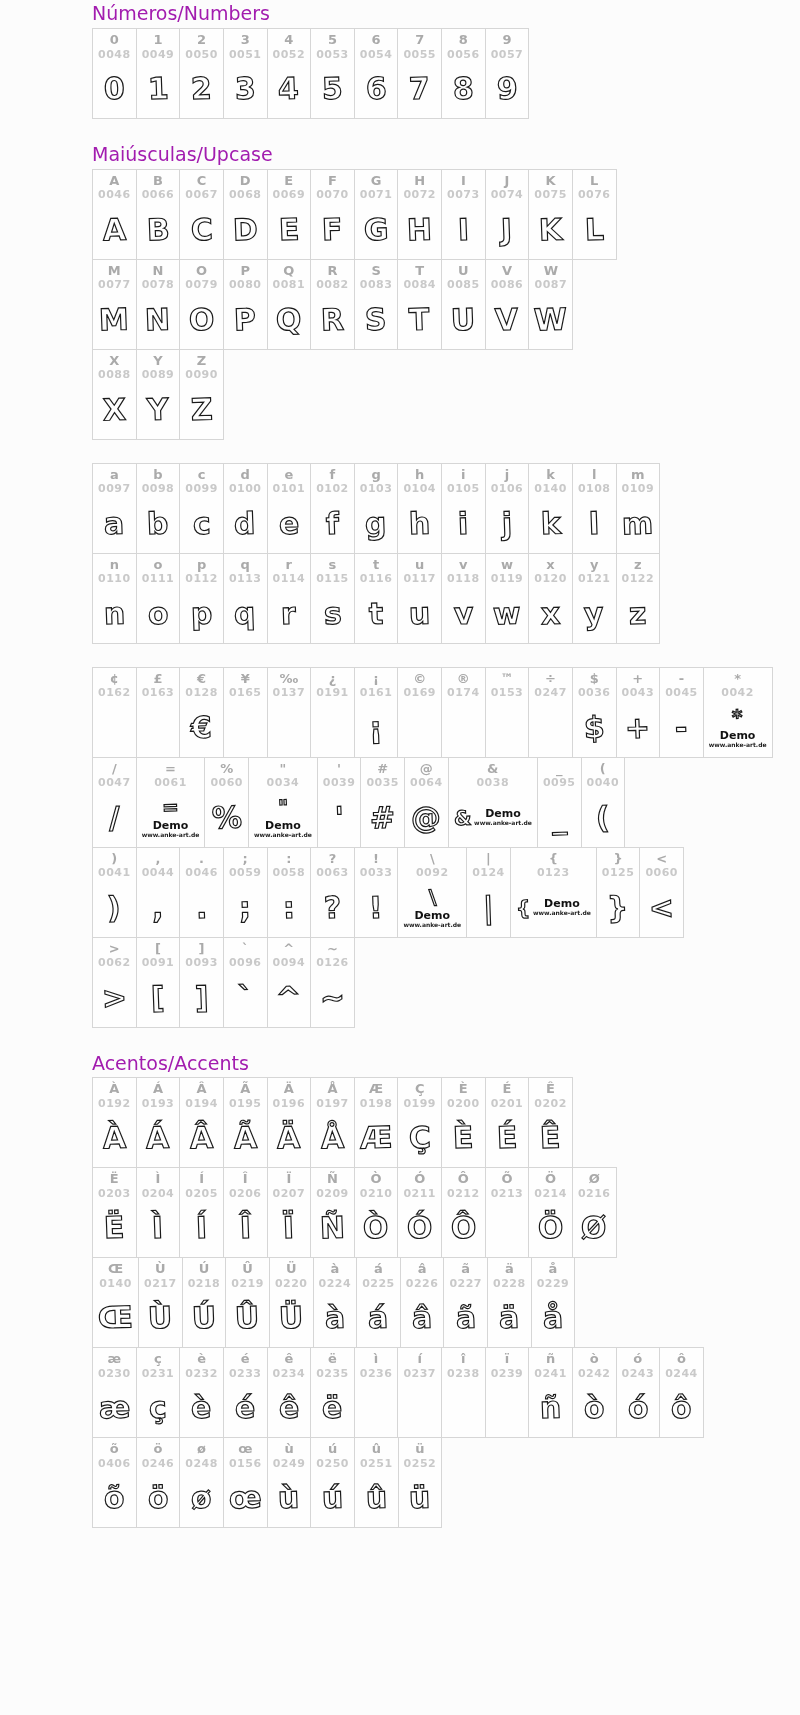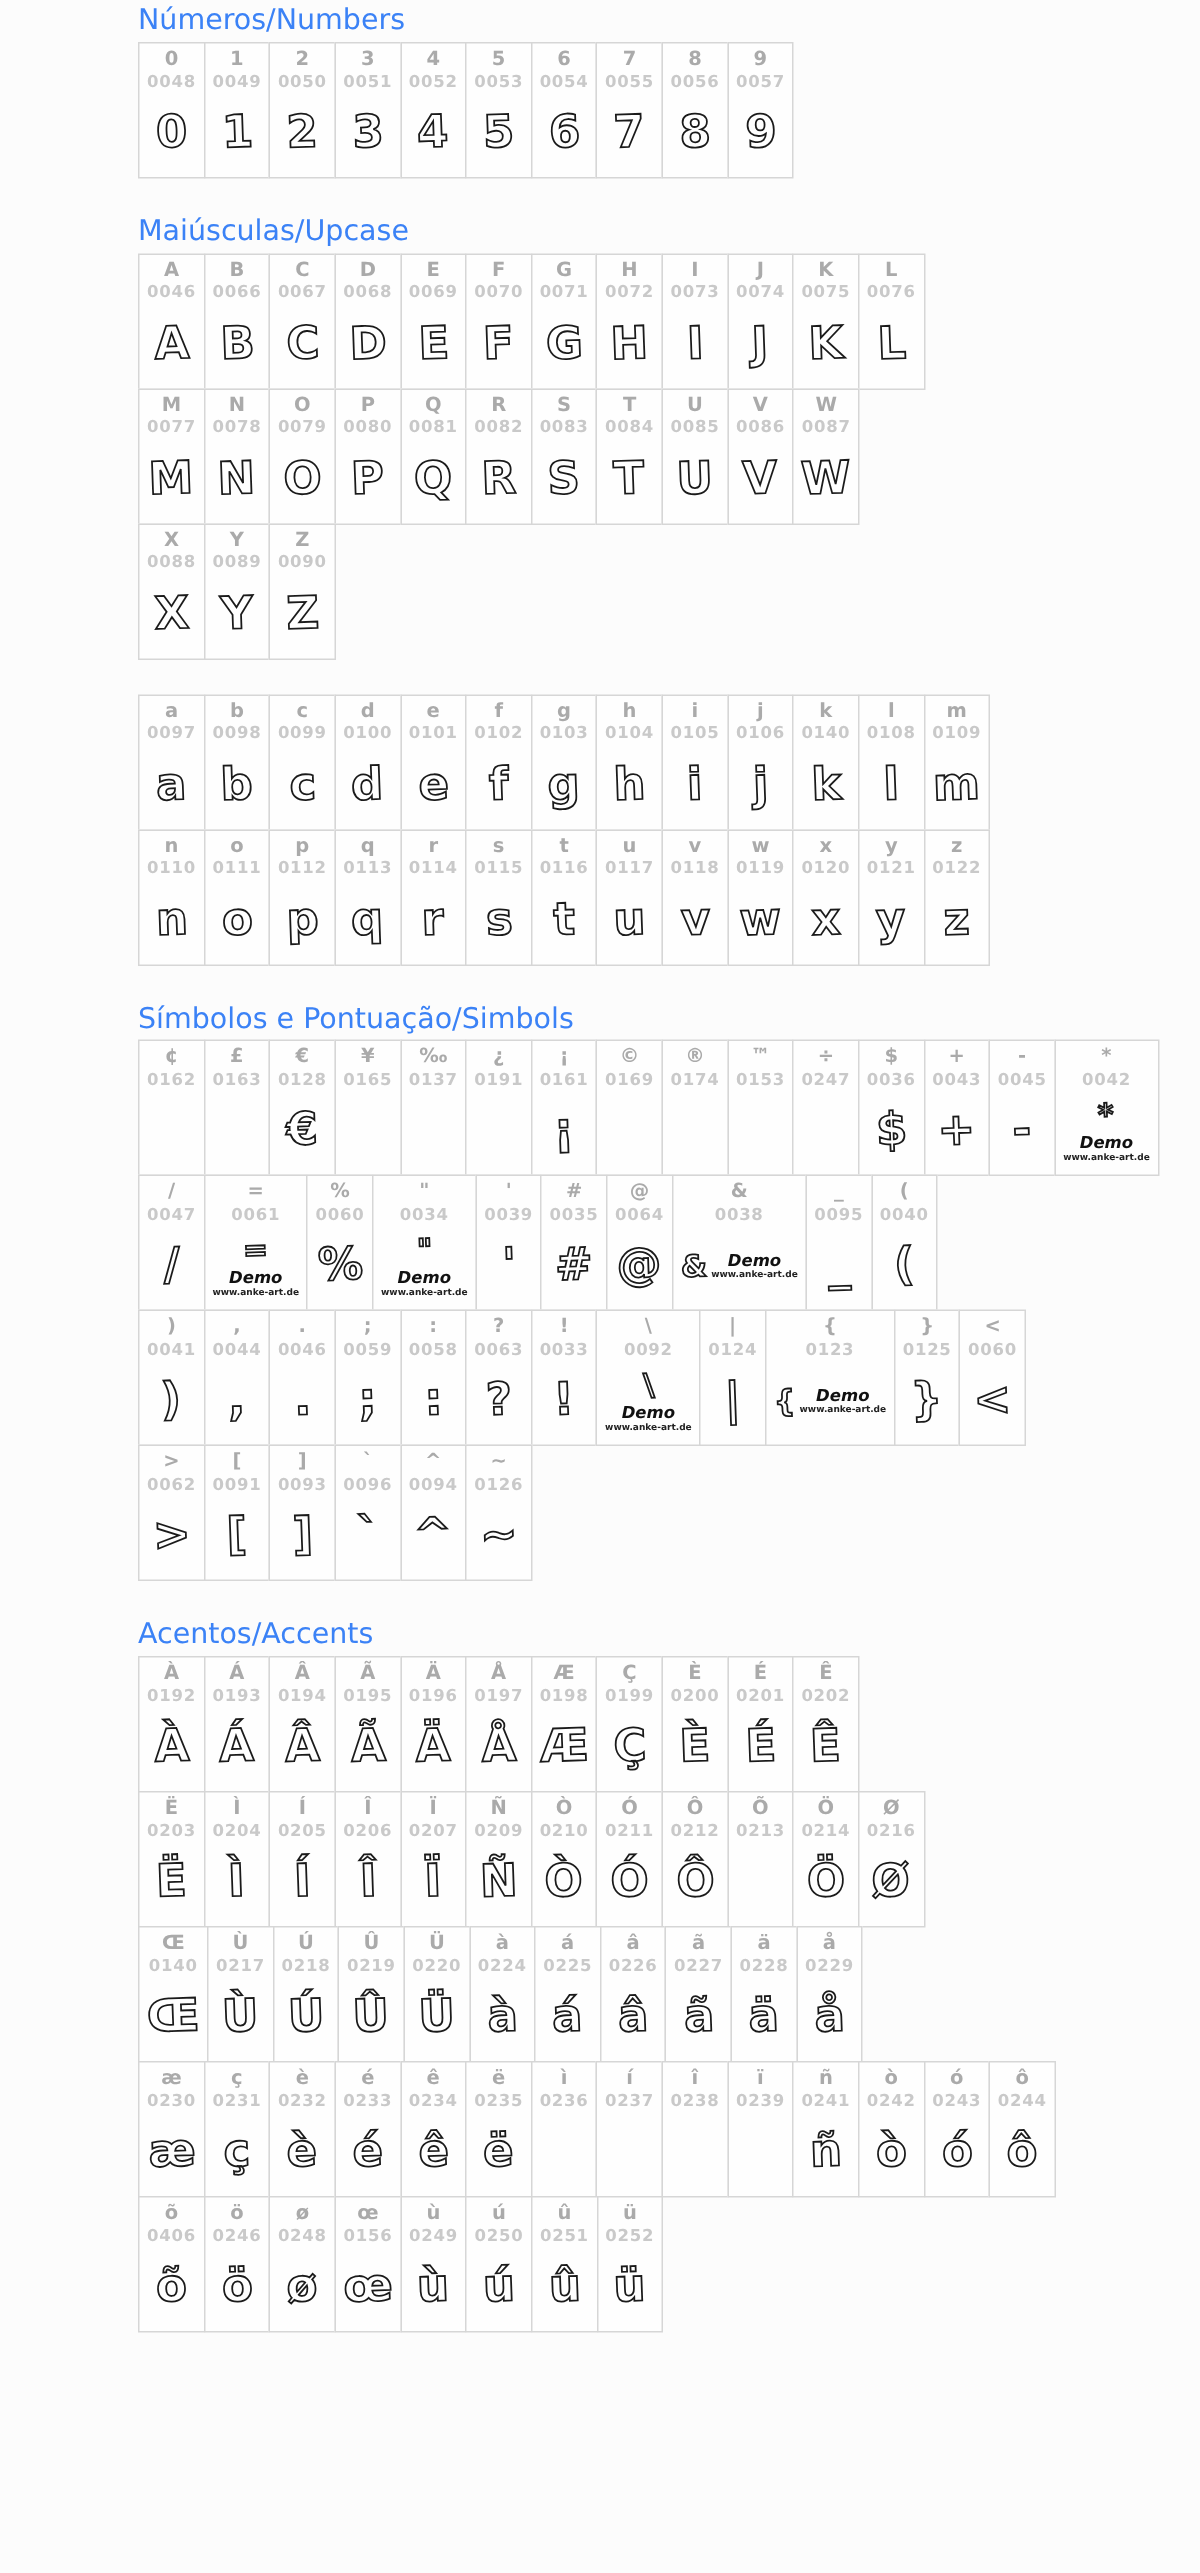--- a/index.html
+++ b/index.html
@@ -6,21 +6,21 @@
   body{
     width:800px;height:1715px;overflow:hidden;
     background:#fcfcfc;
     font-family:"DejaVu Sans","Liberation Sans",sans-serif;
     box-sizing:border-box;
     padding:2px 0 0 92px;
   }
   .charmap{width:640px;}
   .section{margin-bottom:24px;}
   .section-title{
-    font-size:19px;color:#3b82f6;margin:0 0 3px 0;line-height:1.25;
+    font-size:19px;color:#a21caf;margin:0 0 3px 0;line-height:1.25;
   }
   .rows{display:block;}
   .row{display:flex;align-items:stretch;width:max-content;margin-top:-1px;}
   .cell{
     display:flex;flex-direction:column;align-items:center;
     border:1px solid #d6d6d6;background:#fefefe;
     margin-left:-1px;min-width:30px;min-height:91px;
     padding:4px 5px 3px 5px;box-sizing:border-box;
   }
   .cell:first-child{margin-left:0;}
@@ -35,21 +35,21 @@
     padding-top:2px;gap:3px;
   }
   .glyph{
     font-size:30px;font-weight:bold;color:#1a1a1a;line-height:1;
     -webkit-text-fill-color:transparent;
     -webkit-text-stroke:1.2px #1a1a1a;
     transform:rotate(-2deg);
   }
   .glyph.small{font-size:20px;}
   .demo-stack{display:flex;flex-direction:column;align-items:center;line-height:1;}
-  .demo-label{font-size:11px;color:#111;font-weight:bold;line-height:1.1;font-style:italic;}
+  .demo-label{font-size:11px;color:#111;font-weight:bold;line-height:1.1;}
   .demo-url{font-size:6px;color:#222;font-weight:bold;letter-spacing:0;line-height:1.1;}
 </style>
 </head>
 <body>
 
 <div class="charmap">
     <div class="section">
       <div class="section-title">Números/Numbers</div>
       <div class="rows">
         <div class="row">
@@ -503,21 +503,20 @@
             <div class="char-label">z</div>
             <div class="char-code">0122</div>
             <div class="glyph-area">
               <div class="glyph">z</div>
             </div>
           </div>
         </div>
       </div>
     </div>
     <div class="section">
-      <div class="section-title">Símbolos e Pontuação/Simbols</div>
       <div class="rows">
         <div class="row">
           <div class="cell">
             <div class="char-label">¢</div>
             <div class="char-code">0162</div>
             <div class="glyph-area"></div>
           </div>
           <div class="cell">
             <div class="char-label">£</div>
             <div class="char-code">0163</div>

